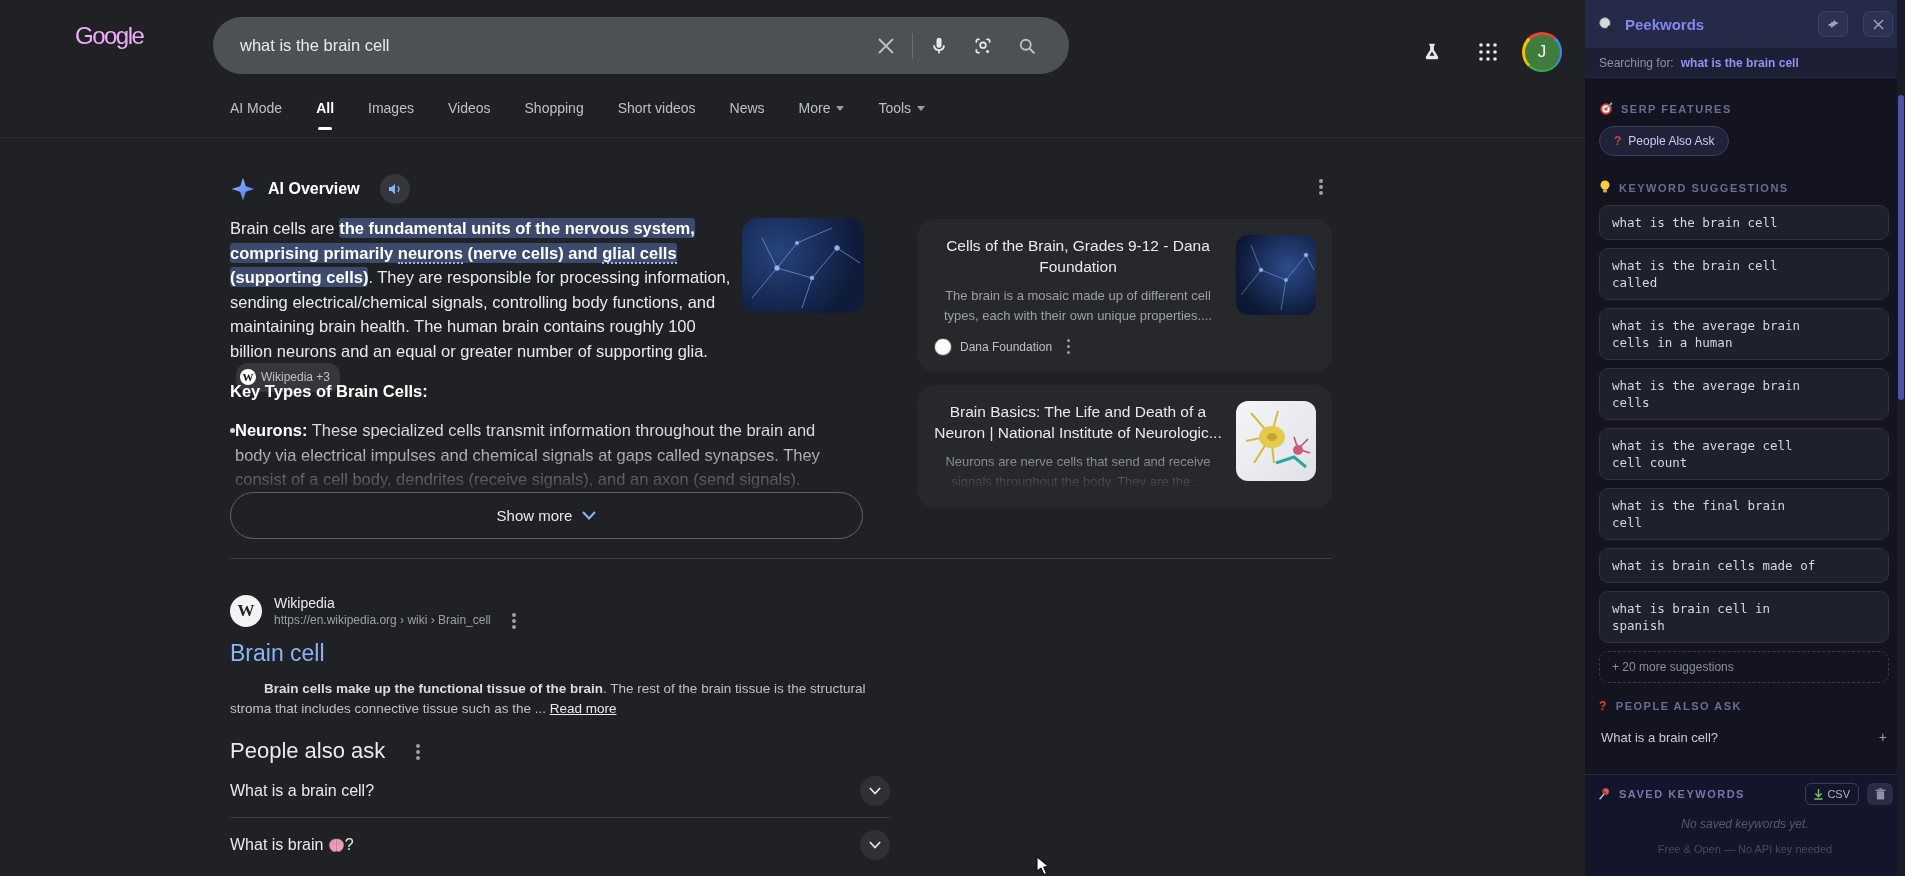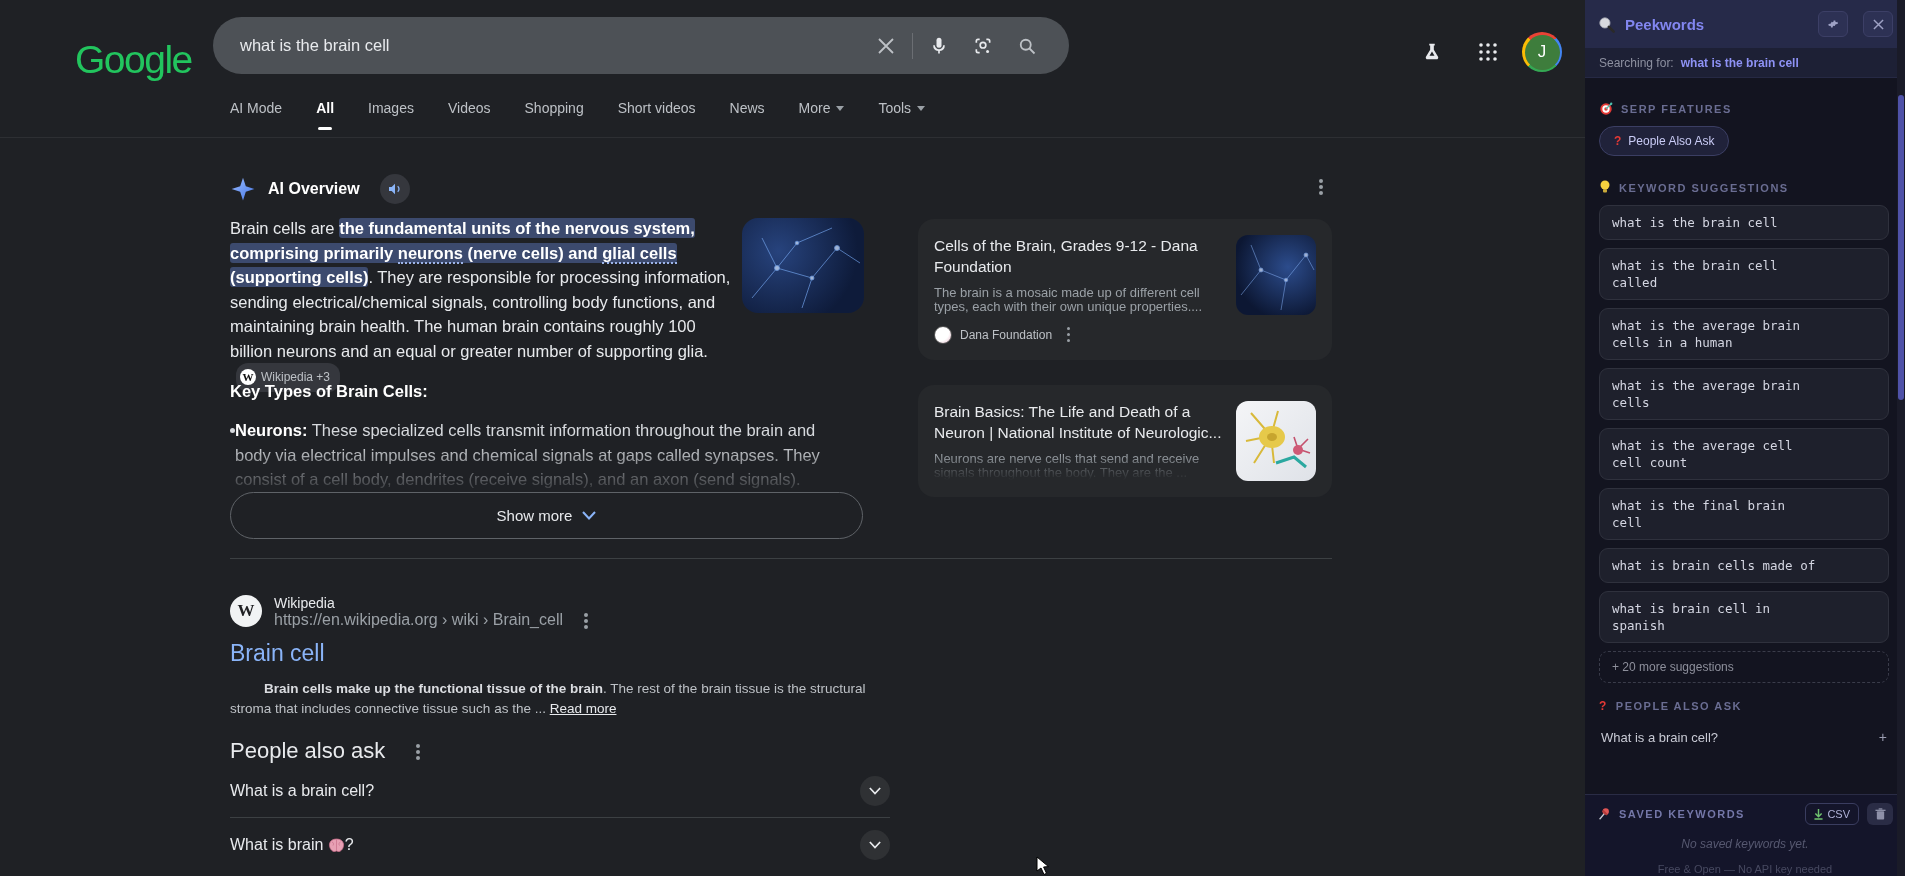--- a/index.html
+++ b/index.html
@@ -3,21 +3,21 @@
 <meta charset="utf-8">
 <style>
   * { margin:0; padding:0; box-sizing:border-box; }
   html,body { background:#000; }
   body { font-family:"Liberation Sans", sans-serif; }
   #app { position:relative; width:1905px; height:876px; background:#1f2125; overflow:hidden; color:#e8eaed; }
 
   
   #main { position:absolute; left:0; top:0; width:1585px; height:876px; }
 
-  .logo { position:absolute; left:75px; top:22px; font-size:39px; font-weight:500; letter-spacing:-1.5px; color:#22c55e;margin-top:16px; }
+  .logo { position:absolute; left:75px; top:22px; font-size:24px; font-weight:500; letter-spacing:-1.5px; color:#f0abfc; }
 
   .searchbar { position:absolute; left:213px; top:17px; width:856px; height:57px; background:#4d5156; border-radius:29px; display:flex; align-items:center; }
   .searchbar .query { flex:1; padding-left:27px; font-size:16.5px; color:#e8eaed; white-space:nowrap; overflow:hidden; }
   .sb-icons { display:flex; align-items:center; gap:0; padding-right:20px; }
   .sb-btn { width:44px; height:44px; display:flex; align-items:center; justify-content:center; cursor:pointer; }
   .sb-divider { width:1px; height:26px; background:#6b6e73; margin:0 4px; }
   .tr-icons { position:absolute; left:1410px; top:30px; display:flex; align-items:center; gap:12px; }
   .tr-btn { width:44px; height:44px; display:flex; align-items:center; justify-content:center; }
   .avatar-ring { width:40px; height:40px; border-radius:50%; padding:2.5px;
      background:conic-gradient(from -45deg,#ea4335 0 25%, #4285f4 25% 50%, #34a853 50% 75%, #fbbc05 75% 100%); }
@@ -55,43 +55,43 @@
      -webkit-mask-image:linear-gradient(#000 35%, rgba(0,0,0,.45) 72%, rgba(0,0,0,.12) 100%);
              mask-image:linear-gradient(#000 35%, rgba(0,0,0,.45) 72%, rgba(0,0,0,.12) 100%); }
   .aio-bullet .dot { width:5px; height:5px; border-radius:50%; background:#d6d9dd; margin-top:10px; flex:none; }
   .aio-bullet b { color:#fff; }
 
   .show-more { position:absolute; left:230px; top:492px; width:633px; height:47px; border:1px solid #5f6368; border-radius:24px; background:transparent;
      display:flex; align-items:center; justify-content:center; gap:10px; font-size:15px; color:#e8eaed; cursor:pointer; }
 
   
   .card { position:absolute; left:918px; width:414px; background:#26282b; border-radius:16px; padding:16px; display:flex; gap:14px; }
-  .card .body { flex:1; min-width:0; }
+  .card .body { flex:1; min-width:0;text-align:center; }
   .card .title { font-size:15.5px; line-height:21px; color:#e8eaed; margin-bottom:9px; cursor:pointer; }
-  .card .desc { font-size:13px; line-height:14px; color:#9aa0a6; }
+  .card .desc { font-size:13px; line-height:20px; color:#9aa0a6; }
   .card .src-row { display:flex; align-items:center; gap:8px; margin-top:12px; }
   .card .src-name { font-size:12px; color:#bdc1c6; }
   .favicon { width:18px; height:18px; border-radius:50%; background:radial-gradient(circle at 35% 35%, #fff 55%, #e8b7c8); border:1px solid #555; }
   .card .thumb { width:80px; height:80px; border-radius:12px; flex:none; overflow:hidden; }
   .card1 { top:219px; }
   .card2 { top:385px; }
   .card2 .desc { -webkit-mask-image:linear-gradient(#000 10%, rgba(0,0,0,.25) 75%, transparent 100%);
                          mask-image:linear-gradient(#000 10%, rgba(0,0,0,.25) 75%, transparent 100%); }
   .thumb-blue { background:radial-gradient(circle at 65% 40%, #2c4c8c, #0c1733 75%); }
   .thumb-neuron { background:linear-gradient(135deg,#f4f5f7,#dfe2e8); }
   .card .kebab-sm i, .card .kebab-sm i::before, .card .kebab-sm i::after { width:3px; height:3px; }
 
   .big-divider { position:absolute; left:230px; top:558px; width:1102px; height:1px; background:#3c4043; }
 
   
   .wiki { position:absolute; left:230px; top:594px; width:700px; }
   .wiki .head { display:flex; align-items:center; gap:12px; cursor:pointer; }
   .wiki .favicon-lg { width:32px; height:32px; border-radius:50%; background:#f1f3f4; color:#202124; font-family:"Liberation Serif", serif; font-weight:700; font-size:17px; display:flex; align-items:center; justify-content:center; }
   .wiki .site { font-size:14px; color:#e8eaed; line-height:18px; }
-  .wiki .url { font-size:16px; color:#9aa0a6; line-height:16px; display:flex; align-items:center; gap:14px; }
+  .wiki .url { font-size:12px; color:#9aa0a6; line-height:16px; display:flex; align-items:center; gap:14px; }
   .wiki .title { margin-top:12px; font-size:23px; color:#8ab4f8; cursor:pointer; }
   .wiki .snippet { margin-top:12px; width:660px; font-size:13.5px; line-height:20px; color:#bdc1c6; }
   .wiki .snippet b { color:#dadce0;padding-left:34px; }
   .wiki .readmore { color:#e8eaed; text-decoration:underline; cursor:pointer; }
 
   
   .paa { position:absolute; left:230px; top:738px; width:660px; }
   .paa .heading { font-size:22px; color:#e8eaed; display:flex; align-items:center; gap:24px; }
   .paa-row { display:flex; align-items:center; justify-content:space-between; height:54px; border-bottom:1px solid #3c4043; font-size:16px; color:#e8eaed; cursor:pointer; }
   .paa-row:first-of-type { margin-top:12px; }
@@ -117,21 +117,21 @@
   .q-red { color:#e53935; font-weight:700; font-size:12px; }
 
   .sugg-list { display:flex; flex-direction:column; gap:8px; }
   .sugg { background:#1e202c; border:1px solid #2f313d; border-radius:9px; padding:8px 12px; cursor:pointer; }
   .sugg span { display:block; max-width:206px; font-family:"DejaVu Sans Mono", monospace; font-size:12.5px; line-height:17px; color:#d4d6e2; }
   .more-sugg { margin-top:8px; border:1px dashed #3a3c4a; border-radius:9px; height:32px; display:flex; align-items:center; padding:0 12px; color:#8d8f9b; font-size:12px; cursor:pointer; }
 
   .paa-side-item { display:flex; align-items:center; justify-content:space-between; color:#c8cad4; font-size:13px; padding:6px 2px; cursor:pointer; }
   .paa-side-item .plus { color:#9a9cb0; font-size:14px; }
 
-  .panel-bottom { position:absolute; left:0; bottom:0; width:320px; height:82px; background:#14152a; border-top:1px solid #2a2c45; padding:8px 12px 8px; }
+  .panel-bottom { position:absolute; left:0; bottom:0; width:320px; height:102px; background:#14152a; border-top:1px solid #2a2c45; padding:8px 12px 8px; }
   .saved-row { display:flex; align-items:center; gap:8px; }
   .saved-row .sec-head { margin:0; flex:1; color:#7477a8; }
   .csv-btn { display:flex; align-items:center; gap:4px; height:22px; padding:0 8px; border:1px solid #3a3d5f; border-radius:6px; color:#b0b2d8; font-size:11px; background:transparent; cursor:pointer; }
   .trash-btn { width:26px; height:22px; background:#2a2c45; border-radius:6px; display:flex; align-items:center; justify-content:center; cursor:pointer; }
   .empty-saved { text-align:center; font-style:italic; color:#565870; font-size:12px; margin-top:12px; }
   .panel-footer { text-align:center; color:#474960; font-size:11px; margin-top:12px; }
 
   .panel-scrollbar { position:absolute; right:0; top:0; width:8px; height:876px; background:#1a1b28; }
   .panel-scroll-thumb { position:absolute; right:1px; top:95px; width:6px; height:305px; border-radius:3px; background:#4f52a8; }
 

